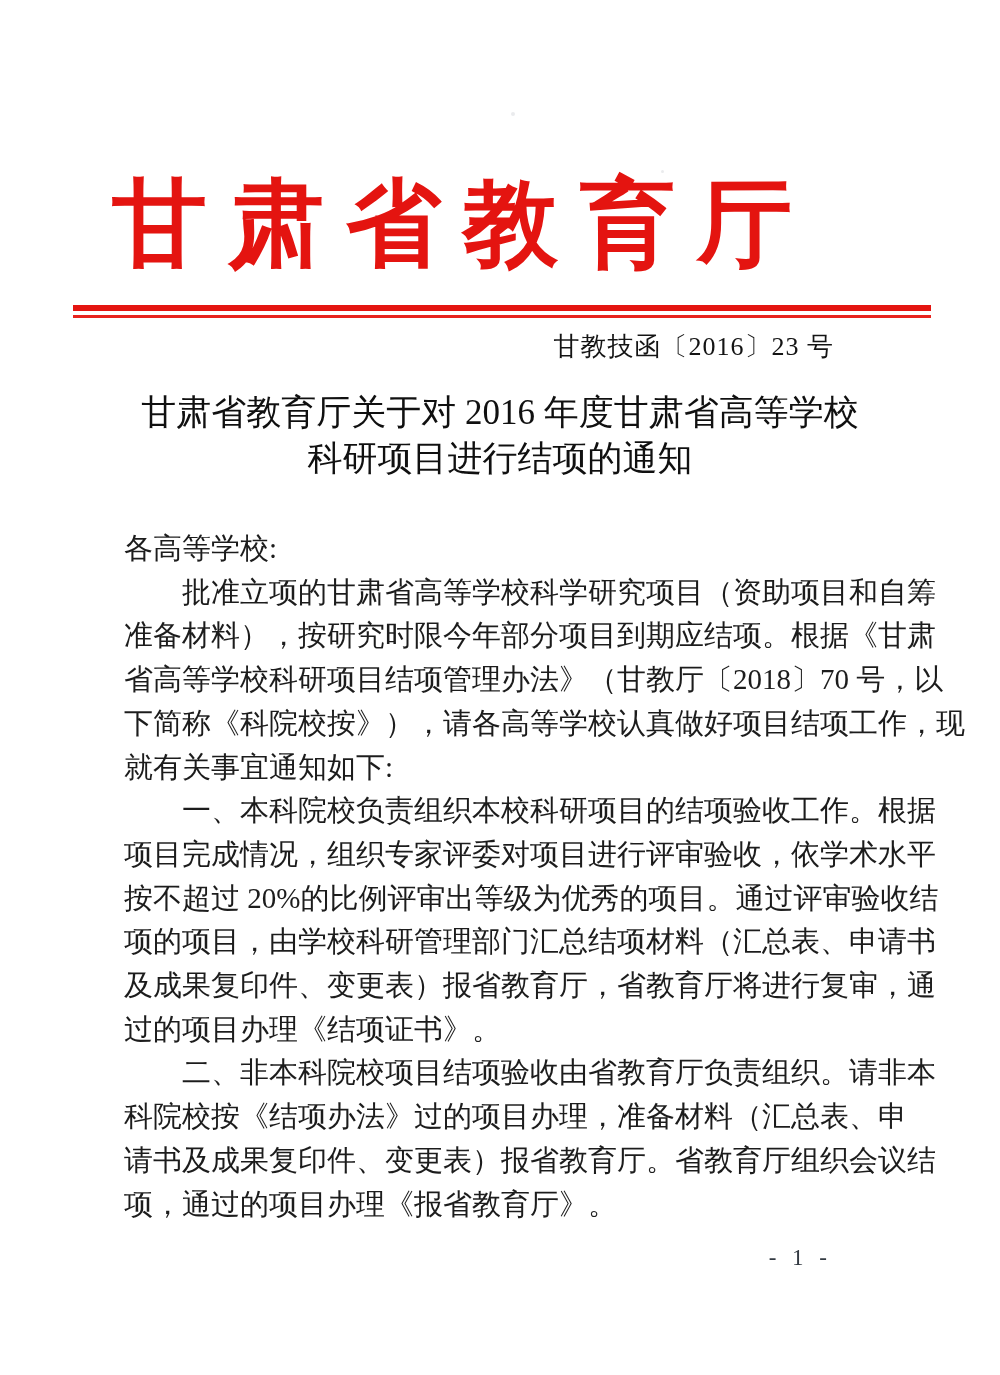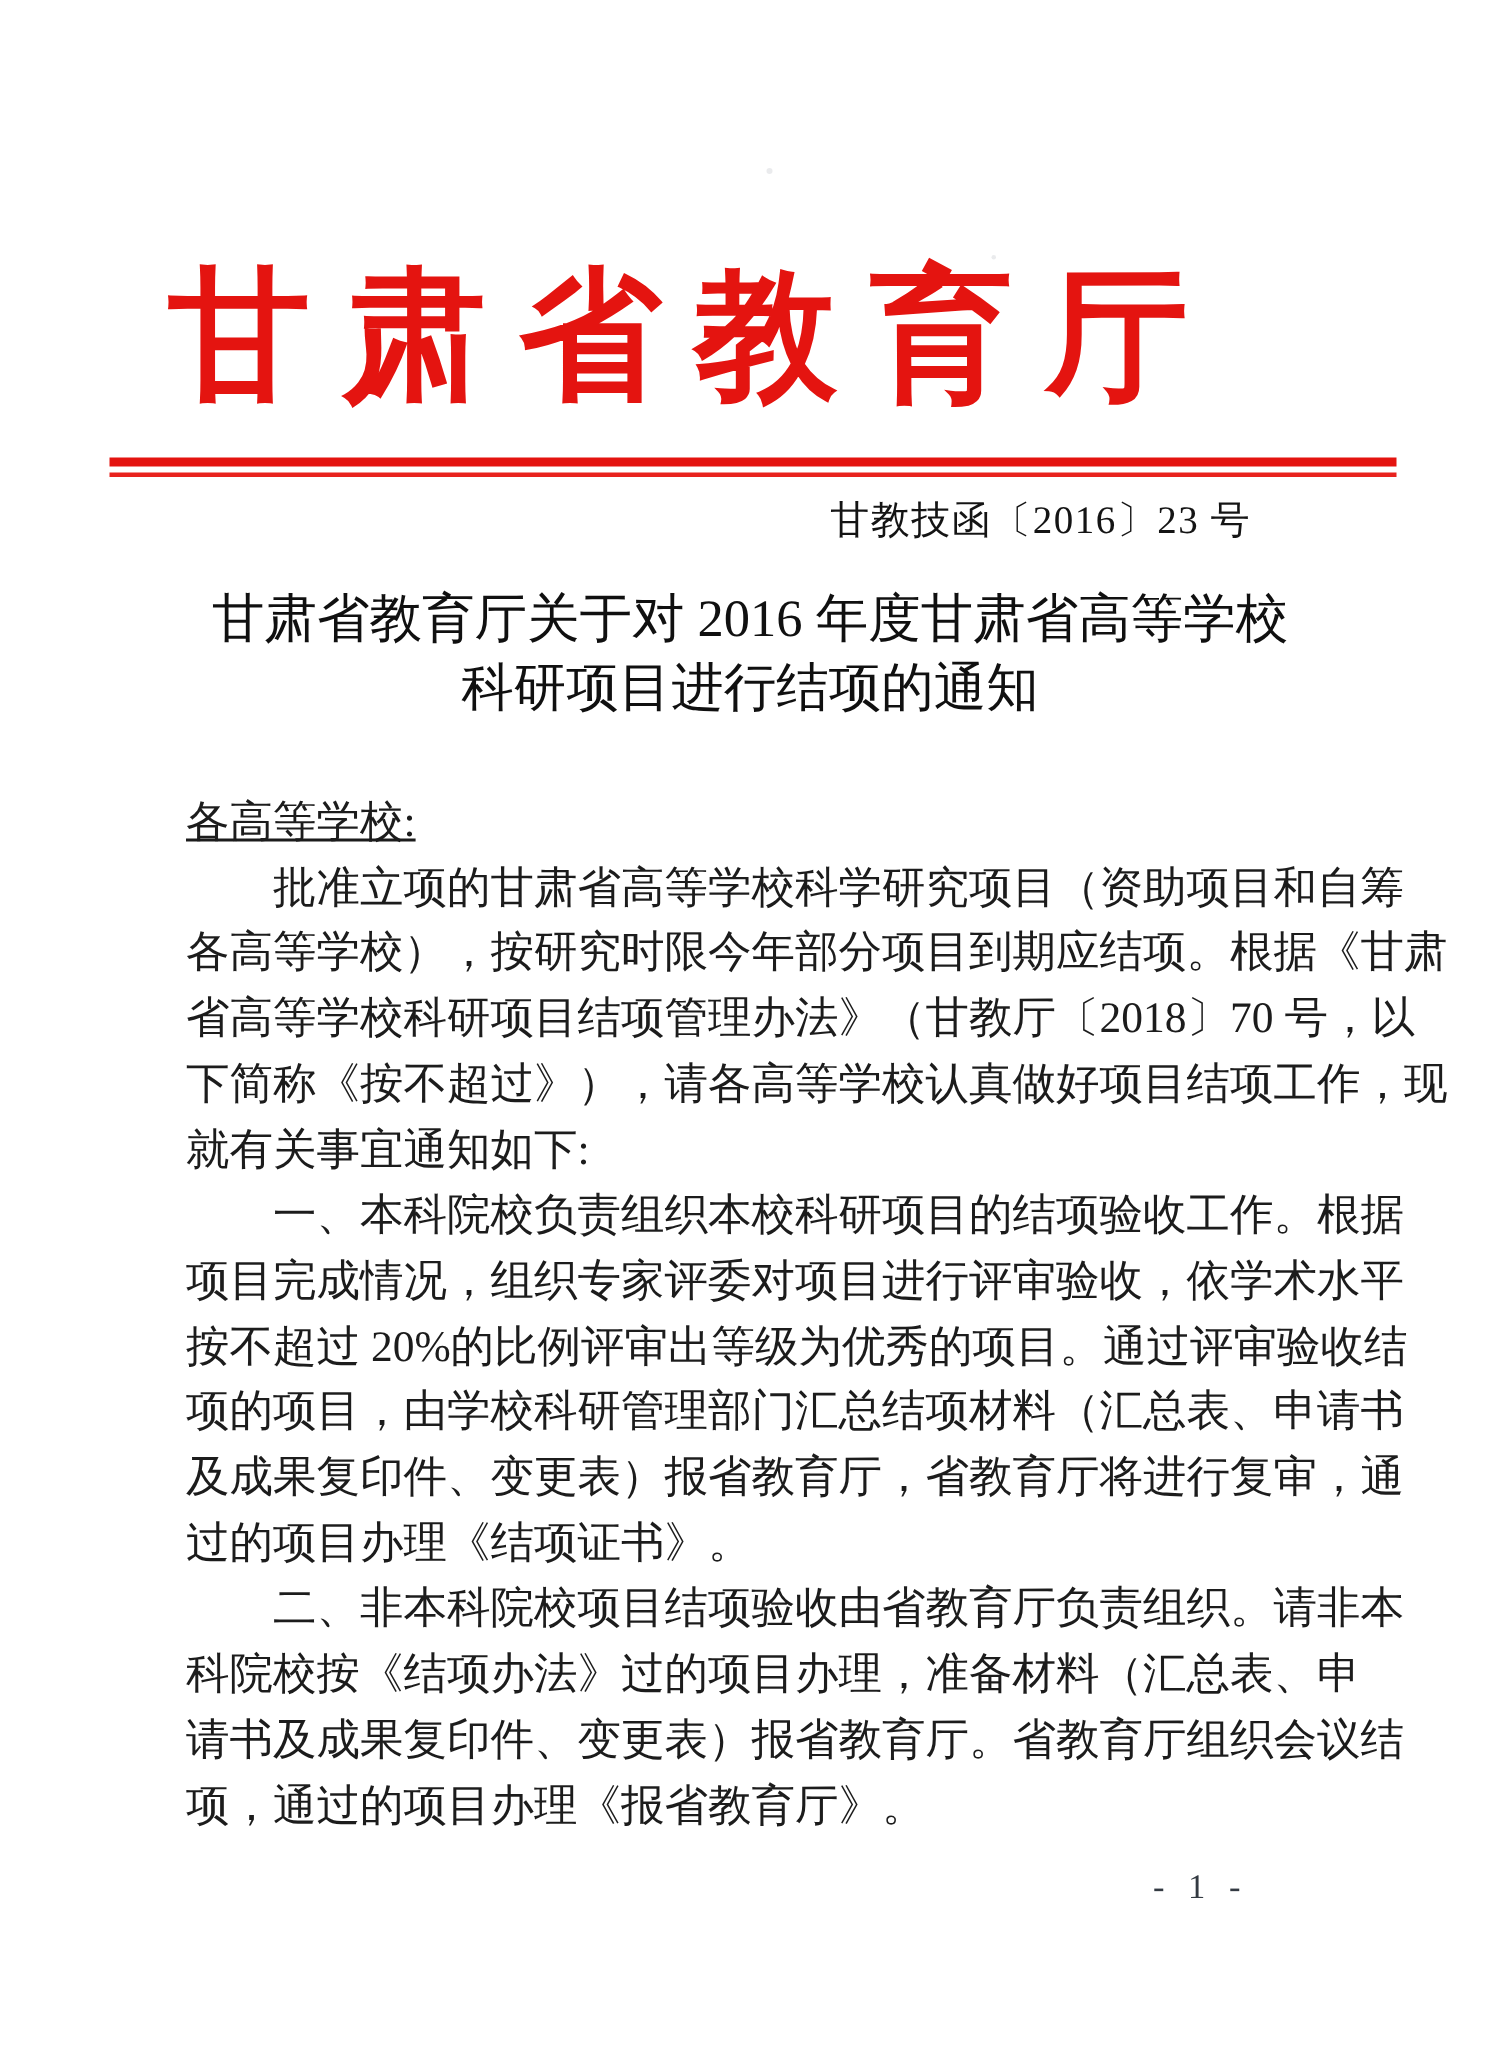--- a/index.html
+++ b/index.html
@@ -77,21 +77,21 @@
     color: #1c1c1c;
   }
   .ln {
     text-align: justify;
     text-align-last: justify;
     text-justify: inter-character;
     white-space: nowrap;
   }
   .ln-first { text-indent: 2em; }
   .ln-last  { text-align-last: left; white-space: normal; }
-  .salutation { text-align: center; text-decoration: underline; }
+  .salutation { text-align: center; }
 
   
   .page-number {
     position: absolute;
     top: 1227px;
     right: 168px;
     font-size: 23px;
     letter-spacing: 5px;
     color: #333a42;
     white-space: nowrap;
@@ -129,23 +129,23 @@
     <div>甘肃省教育厅关于对 2016 年度甘肃省高等学校</div>
     <div>科研项目进行结项的通知</div>
   </div>
 
   <div class="body-text">
 
     <div class="ln salutation ln-last">各高等学校:</div>
 
     <div class="paragraph">
       <div class="ln ln-first">批准立项的甘肃省高等学校科学研究项目（资助项目和自筹</div>
-      <div class="ln">各高等学校），按研究时限今年部分项目到期应结项。根据《甘肃</div>
+      <div class="ln">准备材料），按研究时限今年部分项目到期应结项。根据《甘肃</div>
       <div class="ln">省高等学校科研项目结项管理办法》（甘教厅〔2018〕70 号，以</div>
-      <div class="ln">下简称《按不超过》），请各高等学校认真做好项目结项工作，现</div>
+      <div class="ln">下简称《科院校按》），请各高等学校认真做好项目结项工作，现</div>
       <div class="ln ln-last">就有关事宜通知如下:</div>
     </div>
 
     <div class="paragraph">
       <div class="ln ln-first">一、本科院校负责组织本校科研项目的结项验收工作。根据</div>
       <div class="ln">项目完成情况，组织专家评委对项目进行评审验收，依学术水平</div>
       <div class="ln">按不超过 20%的比例评审出等级为优秀的项目。通过评审验收结</div>
       <div class="ln">项的项目，由学校科研管理部门汇总结项材料（汇总表、申请书</div>
       <div class="ln">及成果复印件、变更表）报省教育厅，省教育厅将进行复审，通</div>
       <div class="ln ln-last">过的项目办理《结项证书》。</div>

